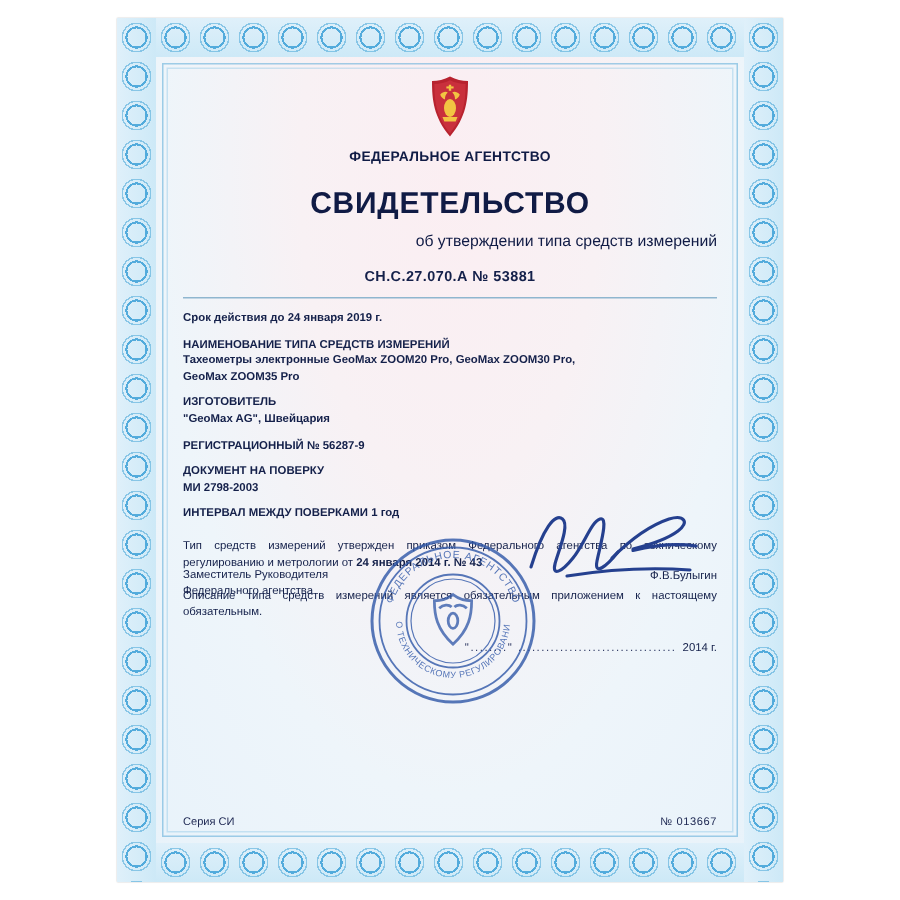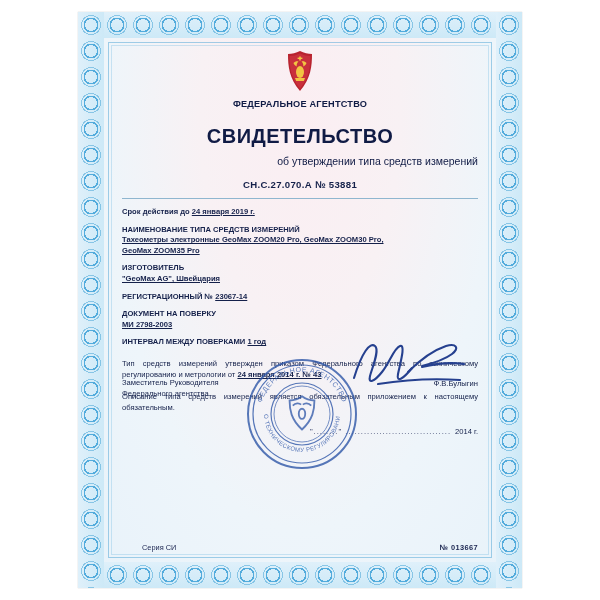--- a/index.html
+++ b/index.html
@@ -142,21 +142,21 @@
     margin: 8px 0 0 0;
   }
 
   .body {
     margin-top: 8px;
     font-size: 7.6px;
     line-height: 10.6px;
   }
   .row { margin-bottom: 7px; }
   .lbl { font-weight: bold; }
-  .val { font-weight: bold; text-decoration: underline; }
+  .val { font-weight: bold; }
   .para {
     margin-top: 10px;
     font-size: 7.6px;
     line-height: 11.4px;
     text-align: justify;
   }
 
   
   .signblock {
     position: absolute;
@@ -206,22 +206,22 @@
   
   .footer {
     position: absolute;
     left: 0; right: 0;
     bottom: 2px;
     display: flex;
     justify-content: space-between;
     font-size: 7.4px;
     color: #1b2550;
   }
-  .footer .serial { font-weight: normal; margin-left: 20px; }
-  .footer .num { font-weight: bold; letter-spacing: .4px; }
+  .footer .serial { font-weight: normal; }
+  .footer .num { font-weight: normal; letter-spacing: .4px; }
 </style>
 </head>
 <body>
 
 <div id="page">
 
   <div class="cert">
 
     <div class="border">
       <div class="border-band band-top"></div>
@@ -272,21 +272,21 @@
           <div class="val">GeoMax ZOOM35 Pro</div>
         </div>
 
         <div class="row">
           <div class="lbl">ИЗГОТОВИТЕЛЬ</div>
           <div class="val">"GeoMax AG", Швейцария</div>
         </div>
 
         <div class="row">
           <span class="lbl">РЕГИСТРАЦИОННЫЙ №</span>
-          <span class="val">23067-14</span>
+          <span class="val">56287-9</span>
         </div>
 
         <div class="row">
           <div class="lbl">ДОКУМЕНТ НА ПОВЕРКУ</div>
           <div class="val">МИ 2798-2003</div>
         </div>
 
         <div class="row">
           <span class="lbl">ИНТЕРВАЛ МЕЖДУ ПОВЕРКАМИ</span>
           <span class="val">1 год</span>

